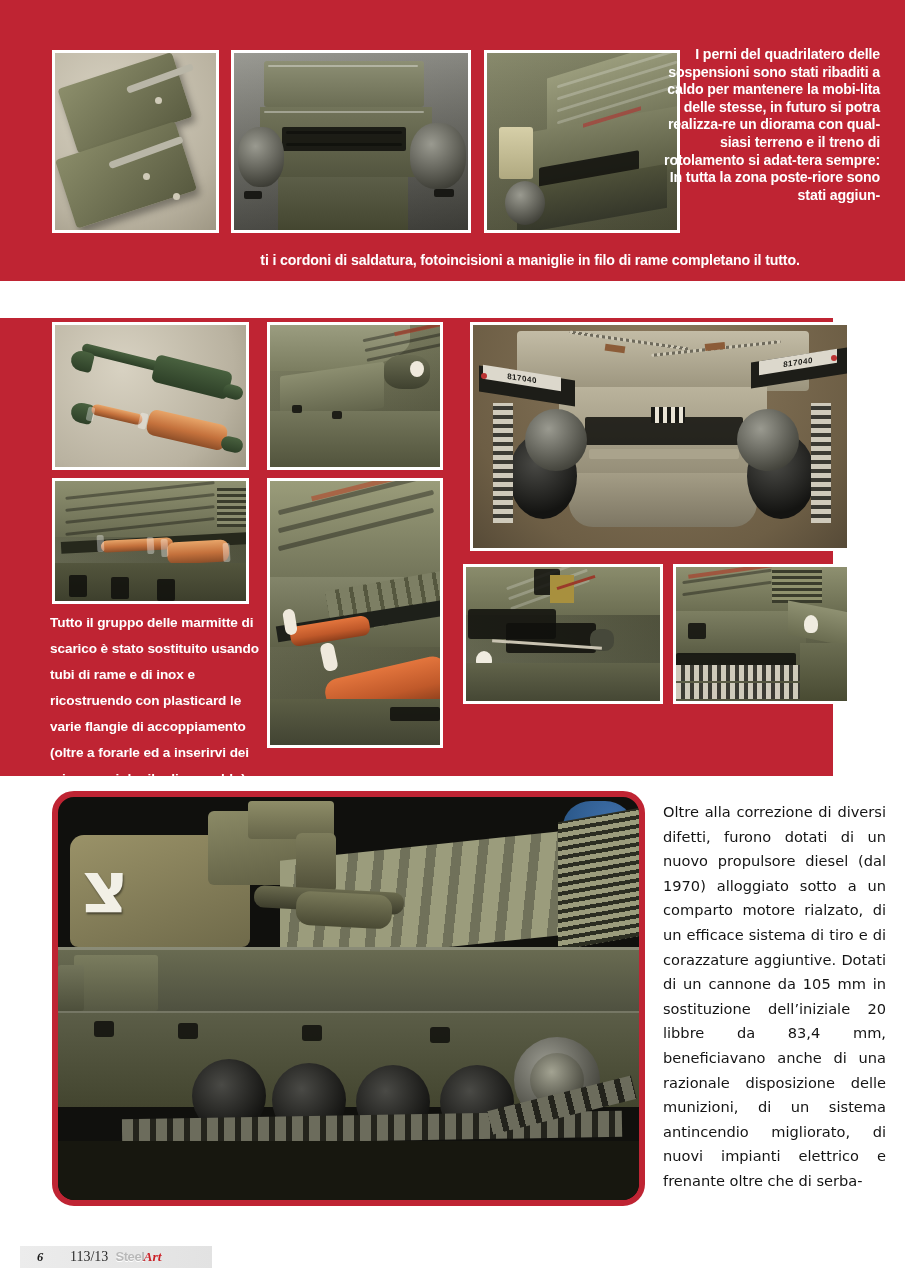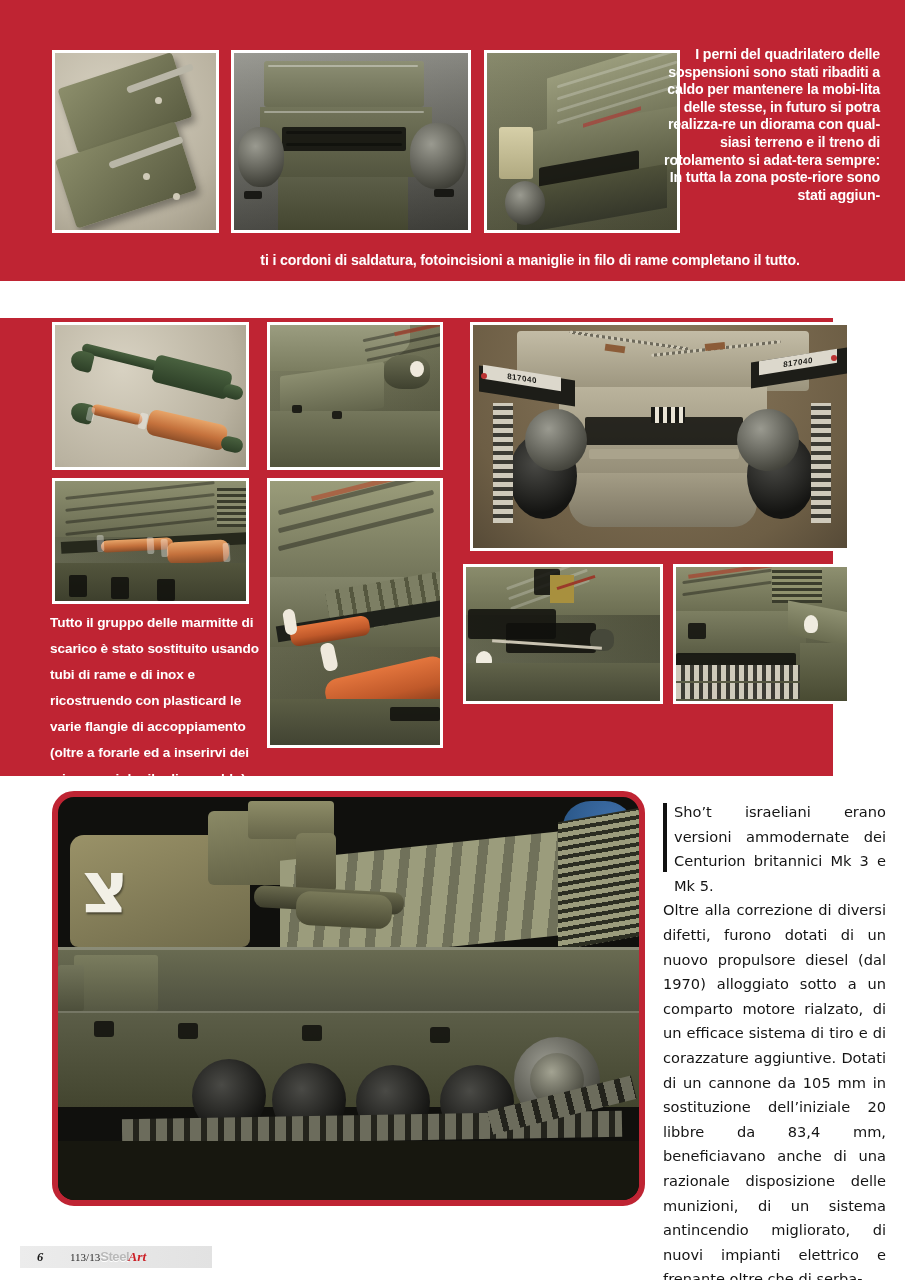--- a/index.html
+++ b/index.html
@@ -109,24 +109,24 @@
   #footer{
     position:absolute;left:20px;top:1246px;width:192px;height:22px;
     background:linear-gradient(90deg,#ececec,#e2e2e2);
     display:flex;align-items:center;
   }
   #footer .pg{
     width:40px;text-align:center;font-style:italic;font-weight:bold;
     font-size:12.5px;color:#1b1b1b;font-family:"Liberation Serif",serif;
   }
   #footer .iss{
-    font-size:11px;color:#2b2b2b;font-family:"Liberation Serif",serif;
+    font-size:14px;color:#2b2b2b;font-family:"Liberation Serif",serif;
     margin-left:10px;
   }
-  #footer .logo{display:flex;align-items:baseline;}
+  #footer .logo{margin-left:7px;display:flex;align-items:baseline;}
   #footer .logo .steel{
     font-size:13px;font-weight:bold;color:#b9b9b9;
     font-family:"Liberation Sans",sans-serif;letter-spacing:-.4px;
     text-shadow:0 1px 0 #fff;
   }
   #footer .logo .art{
     font-size:13.5px;font-weight:bold;font-style:italic;color:#cc1f26;
     font-family:"Liberation Serif",serif;margin-left:-1px;
   }
 </style>
@@ -414,24 +414,20 @@
       <div style="position:absolute;left:0;top:344px;width:593px;height:62px;background:#17170f;"></div>
 
       <div style="position:absolute;left:16px;top:158px;width:84px;height:56px;border-radius:3px;
            background:linear-gradient(#7a7c5e,#565843);"></div>
       <div style="position:absolute;left:0;top:168px;width:26px;height:46px;border-radius:3px;
            background:linear-gradient(#72745a,#4d4f3b);"></div>
     </div>
   </div>
 
   <div id="body-col">
-    <p class="first">
-      <span class="rule"></span>
-      <span>Sho’t israeliani erano versioni ammodernate dei Centurion britannici Mk 3 e Mk 5.</span>
-    </p>
     <p>Oltre alla correzione di diversi difetti, furono dotati di un nuovo propulsore diesel (dal 1970) alloggiato sotto a un comparto motore rialzato, di un efficace sistema di tiro e di corazzature aggiuntive. Dotati di un cannone da 105 mm in sostituzione dell’iniziale 20 libbre da 83,4 mm, beneficiavano anche di una razionale disposizione delle munizioni, di un sistema antincendio migliorato, di nuovi impianti elettrico e frenante oltre che di serba-</p>
   </div>
 
   <div id="footer">
     <div class="pg">6</div>
     <div class="iss">113/13</div>
     <div class="logo">
       <span class="steel">Steel</span>
       <span class="art">Art</span>
     </div>

